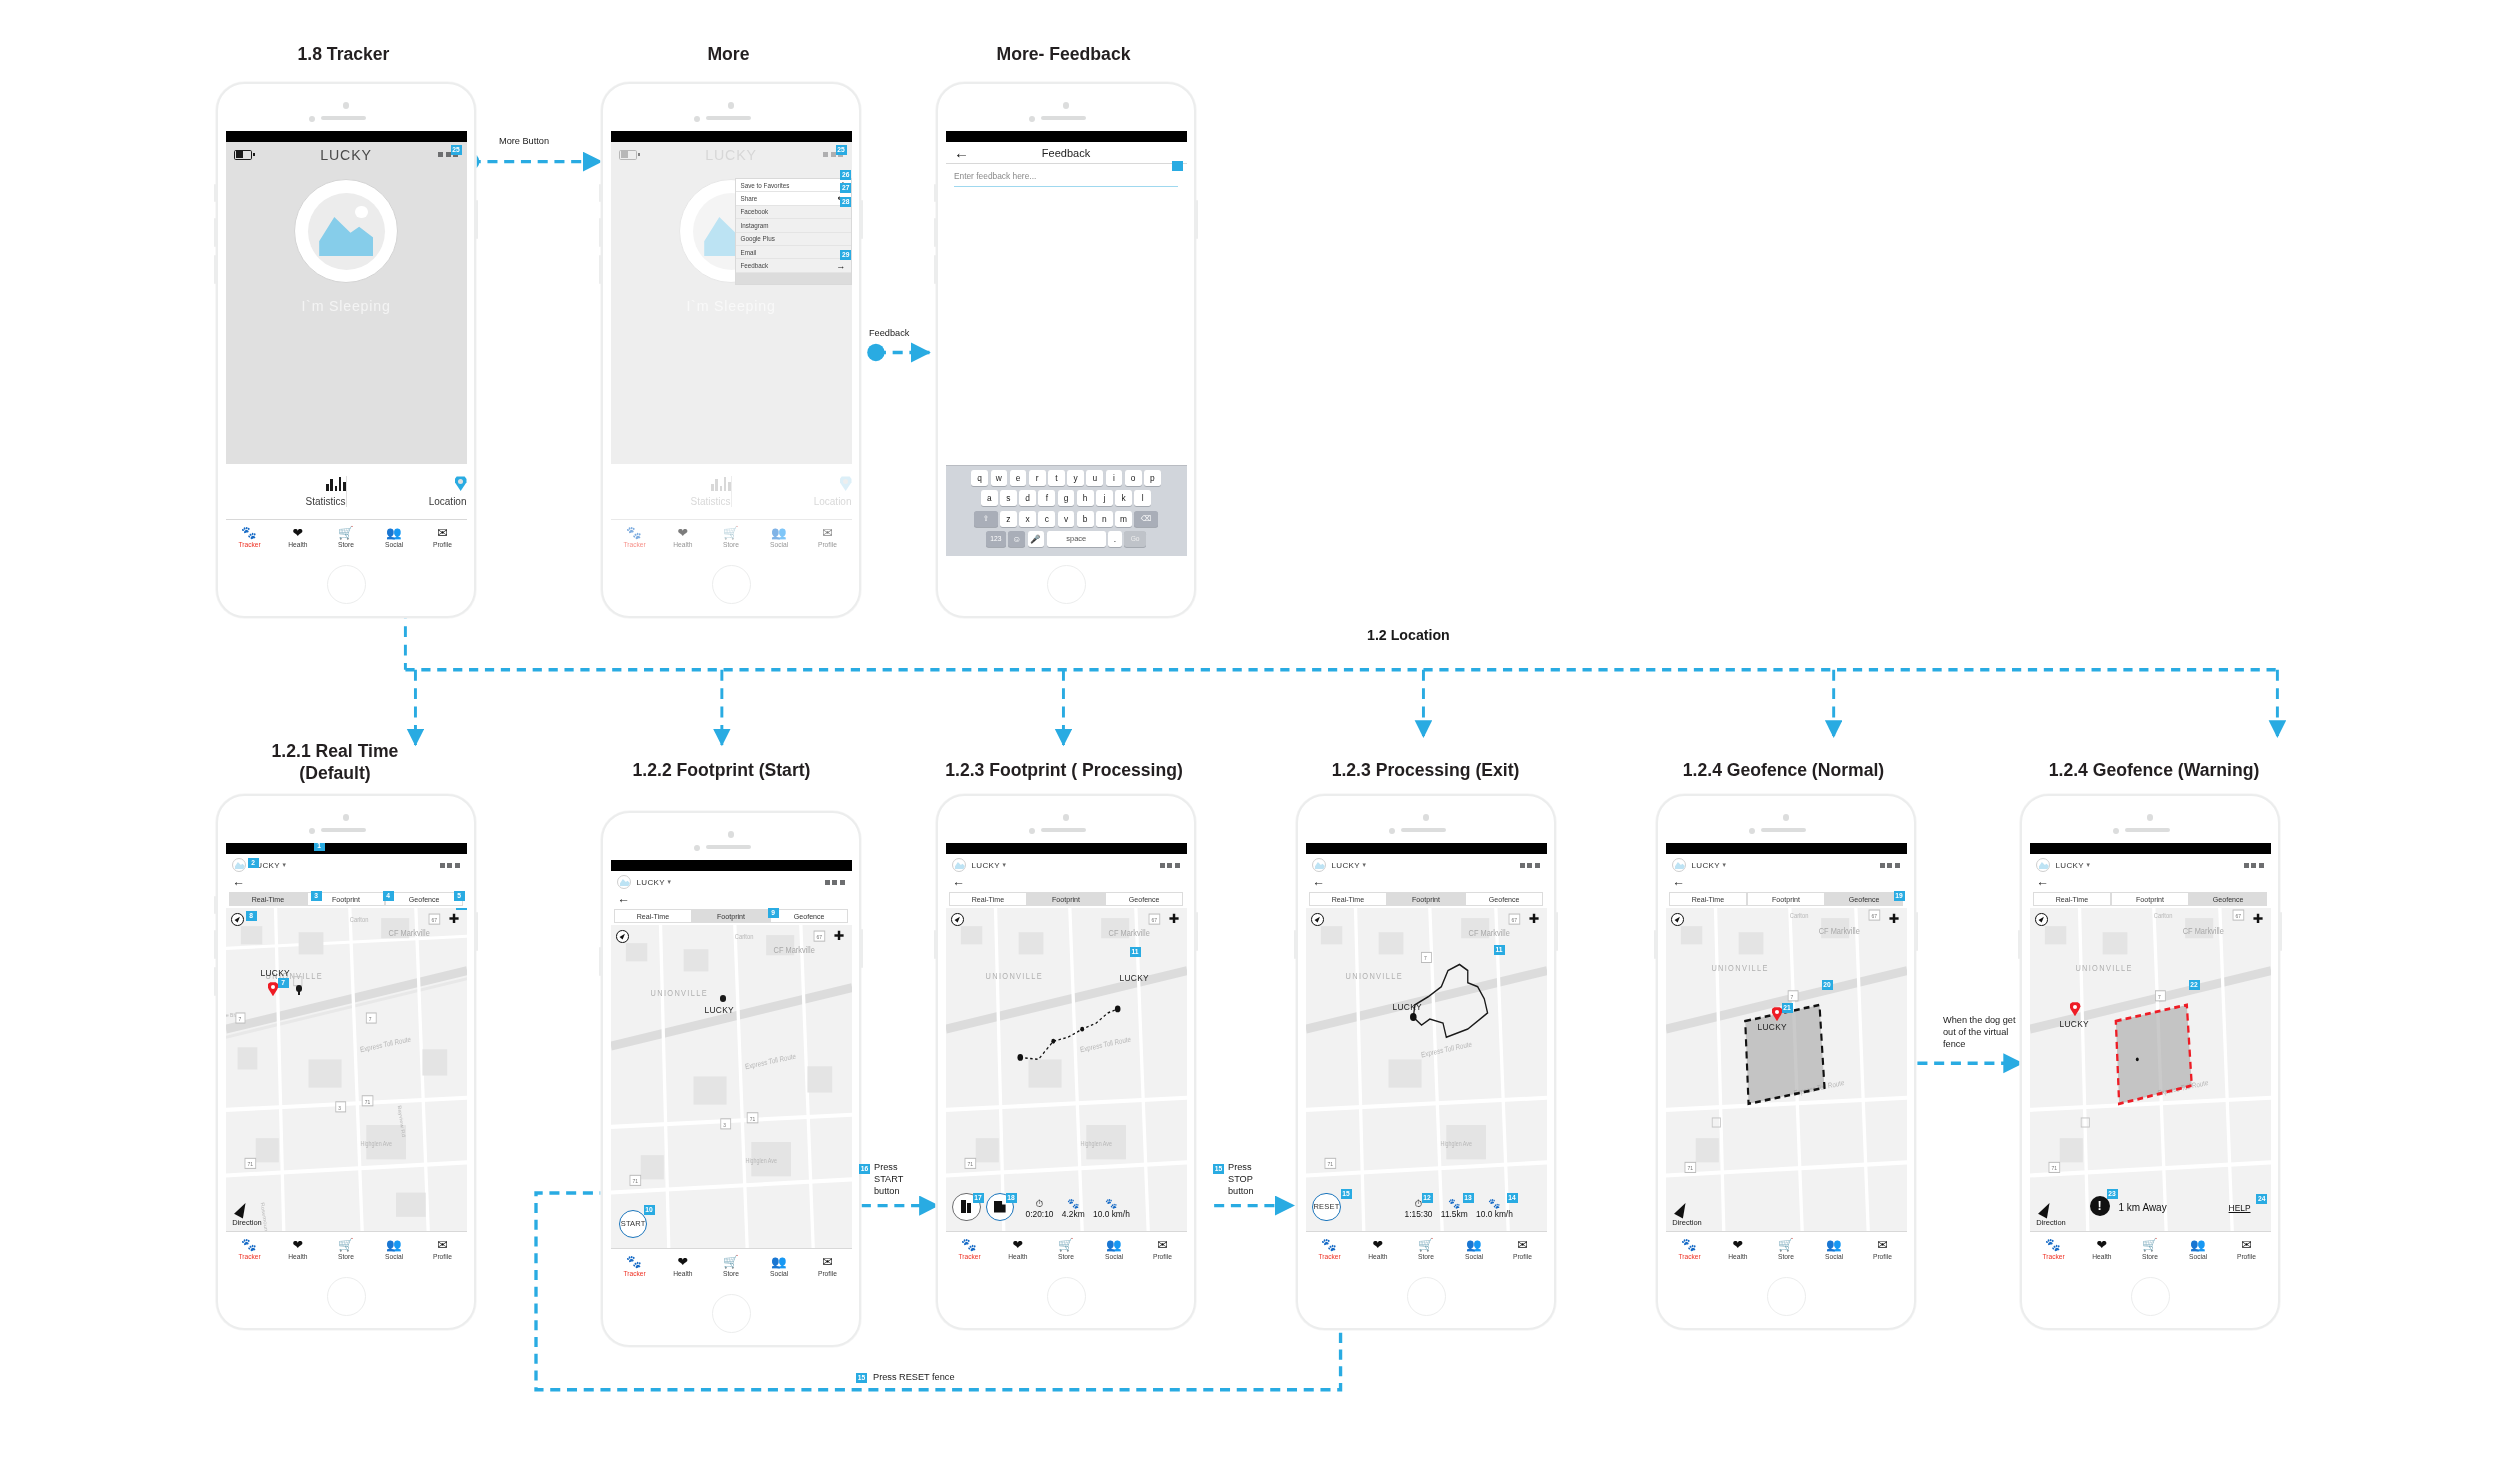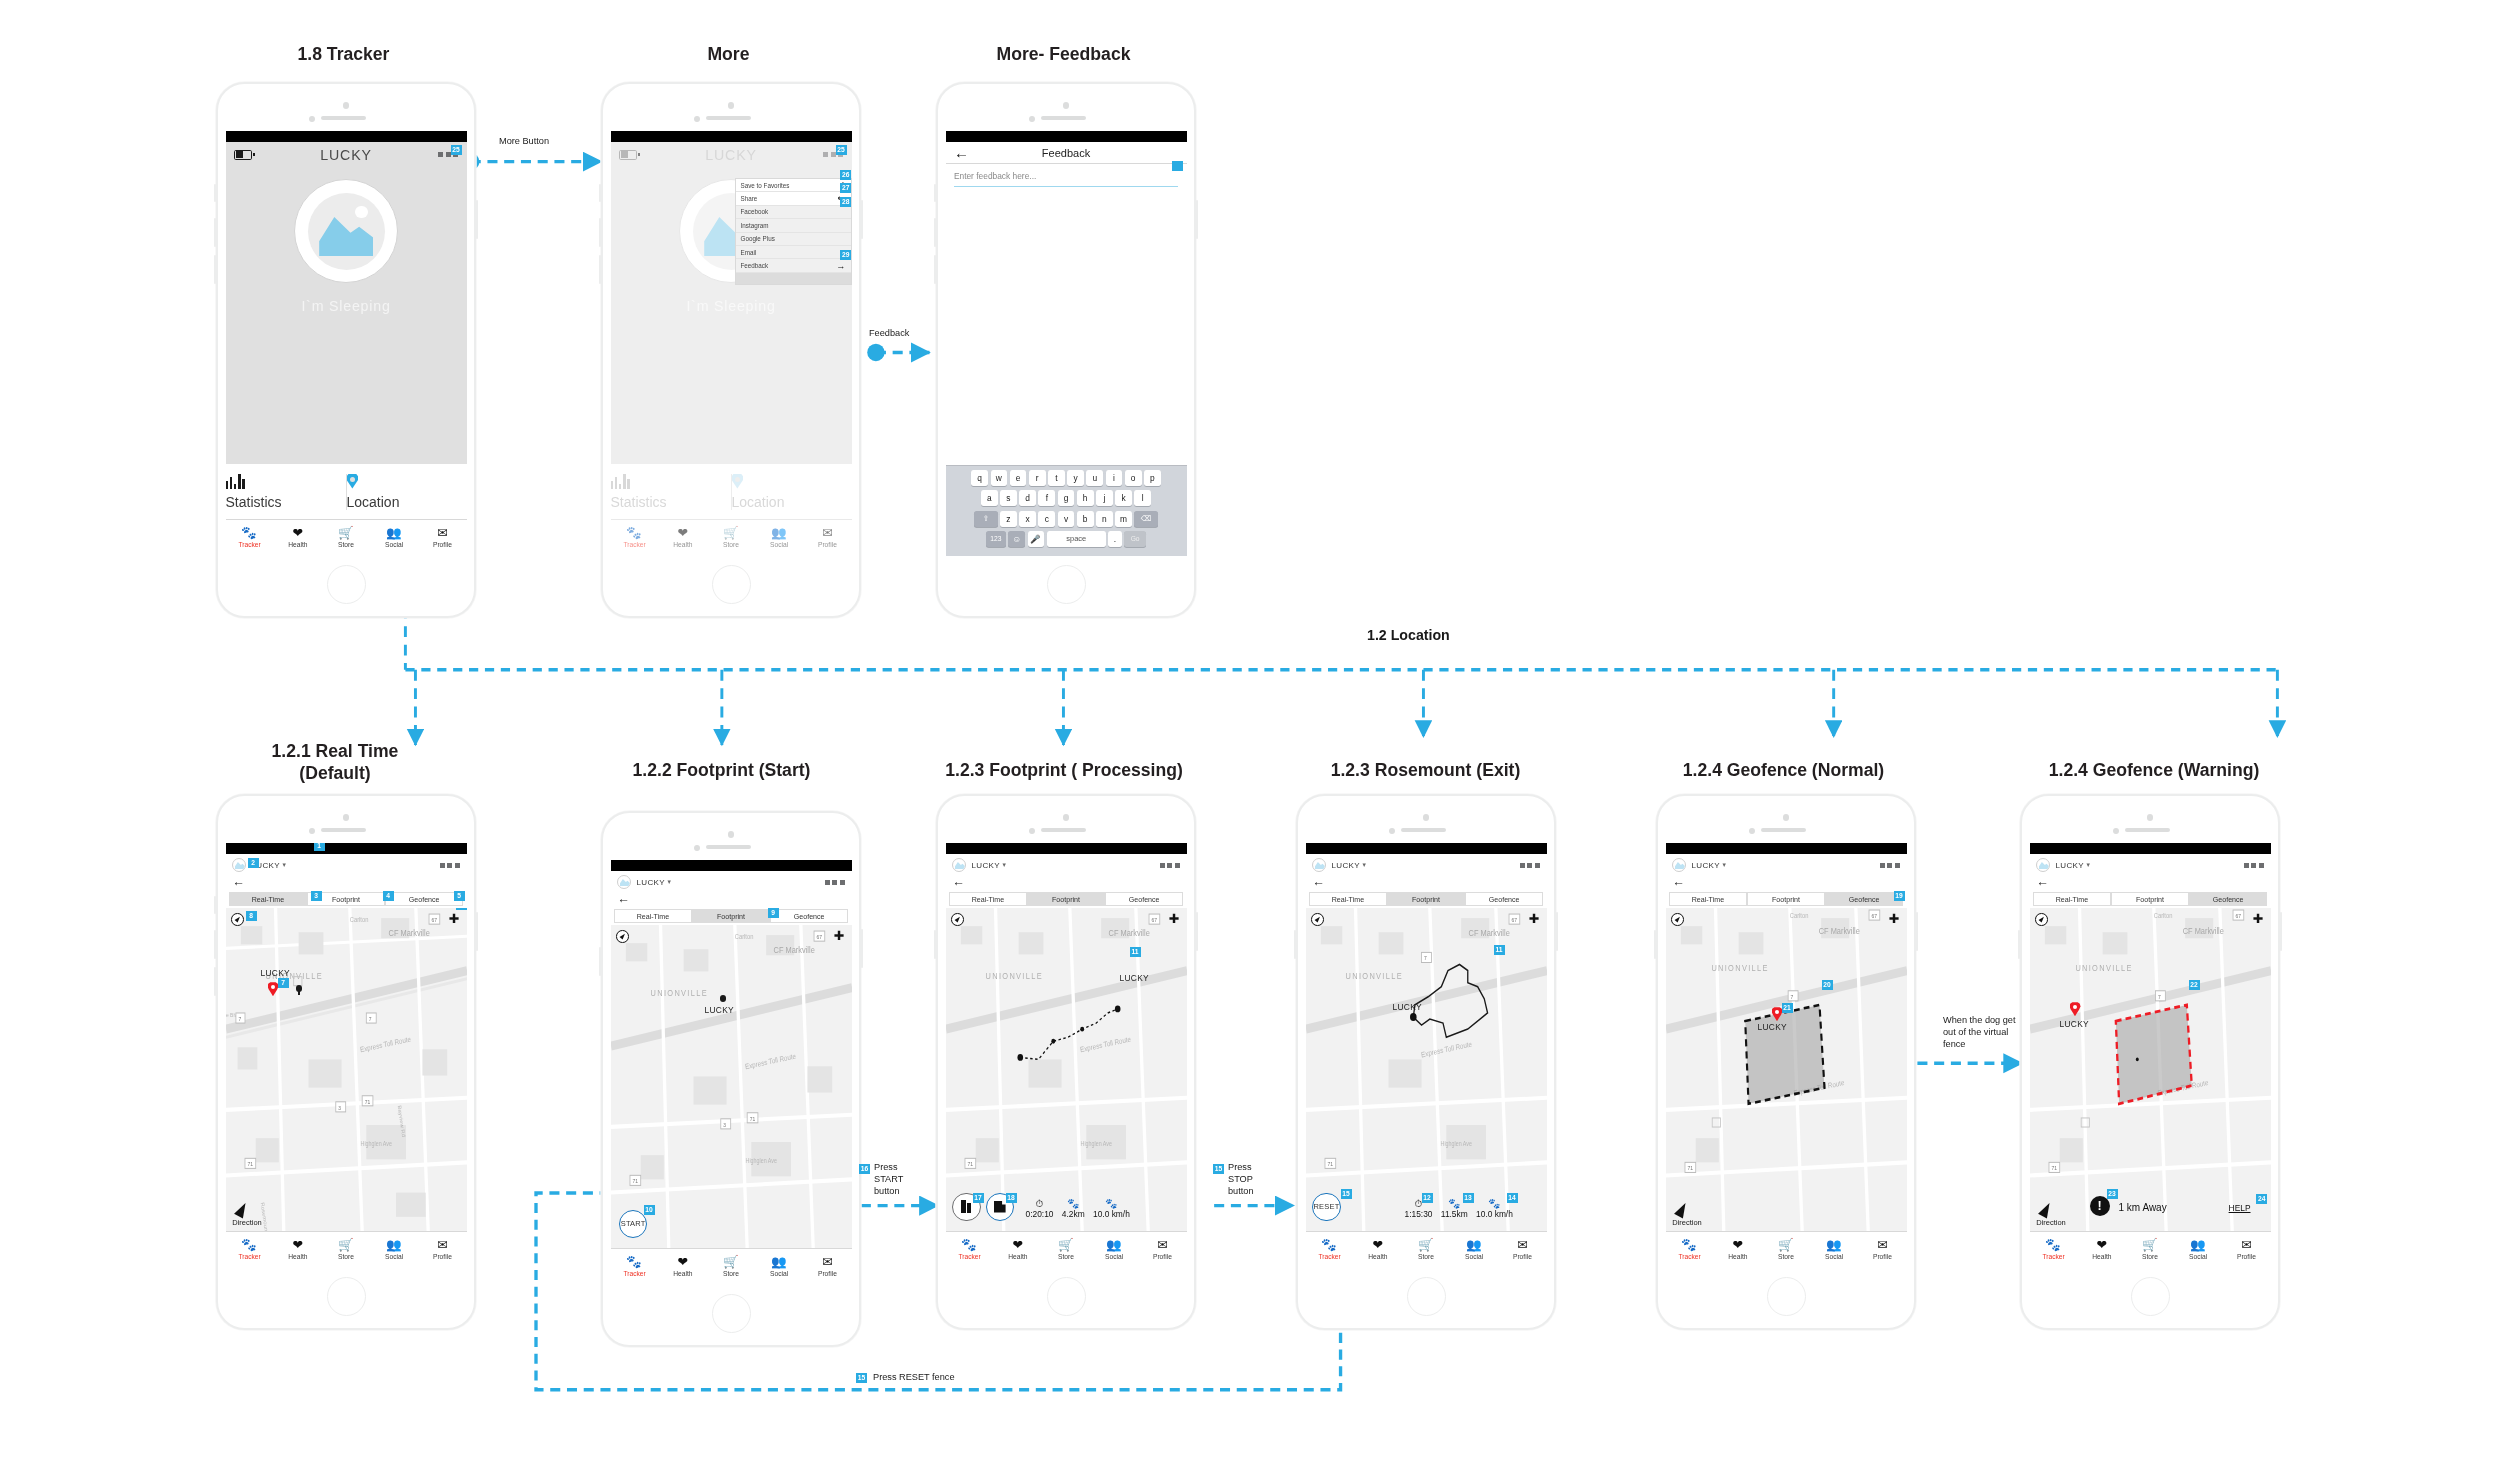--- a/index.html
+++ b/index.html
@@ -100,22 +100,22 @@
   .pic-sun { position: absolute; right: 16.7px; top: 13.4px; width: 12.6px; height: 12.6px; border-radius: 50%; background: #ffffff; }
   .sleeping-text {
     position: absolute; left: 0; right: 0; top: 156px;
     text-align: center; color: #f4f4f4; font-size: 14.2px; letter-spacing: 0.8px;
   }
   .seg-tabs {
     position: absolute; left: 0; right: 0; bottom: 37px; height: 55px;
     background: #ffffff; display: flex; align-items: center;
   }
   .seg-tab {
-    flex: 1; text-align: center; font-size: 14px; color: #3a3a3a;
-    display: flex; flex-direction: column; align-items: flex-start; gap: 5px;
+    flex: 1; text-align: center; font-size: 10px; color: #3a3a3a;
+    display: flex; flex-direction: column; align-items: flex-end; gap: 5px;
   }
   .seg-tab + .seg-tab { border-left: 0.8px solid #dedede; }
   .bar-icon { display: flex; align-items: flex-end; gap: 1.7px; height: 15px; }
   .bar-icon i { display: block; width: 2.5px; background: #1a1a1a; }
   .pin-icon {
     width: 11.7px; height: 15px; background: #29abe2;
     clip-path: polygon(50% 100%, 0 42%, 0 20%, 16% 3%, 84% 3%, 100% 20%, 100% 42%);
     position: relative;
   }
   .pin-icon:after { content:""; position:absolute; left:3.3px; top:3.3px; width:5px;height:5px;border-radius:50%;background:#e0e0e0; }
@@ -581,21 +581,21 @@
   </div>
 
   <div class="flow-label" style="left:499px; top:136px;">More Button</div>
   <div class="flow-label" style="left:869px; top:328px;">Feedback</div>
   <div class="flow-label big" style="left:1367px; top:626px;text-align:right;">1.2 Location</div>
 
   <div class="screen-title" style="left:226px; top:741px; width:218px;">1.2.1 Real Time
 (Default)</div>
   <div class="screen-title" style="left:596px; top:760px; width:251px;">1.2.2 Footprint (Start)</div>
   <div class="screen-title" style="left:930px; top:760px; width:268px;">1.2.3 Footprint ( Processing)</div>
-  <div class="screen-title" style="left:1300px; top:760px; width:251px;">1.2.3 Rosemount (Exit)</div>
+  <div class="screen-title" style="left:1300px; top:760px; width:251px;">1.2.3 Processing (Exit)</div>
   <div class="screen-title" style="left:1658px; top:760px; width:251px;">1.2.4 Geofence (Normal)</div>
   <div class="screen-title" style="left:2020px; top:760px; width:268px;">1.2.4 Geofence (Warning)</div>
 
   <div class="phone" style="left:216px; top:794px; width:260px; height:536px;">
     <div class="spk-dot"></div>
     <div class="spk-bar"></div>
     <div class="spk-cam"></div>
     <div class="side-btn" style="left:-4.2px; top:100px; width:2.5px; height:18.4px;"></div>
     <div class="side-btn" style="left:-4.2px; top:134px; width:2.5px; height:28.5px;"></div>
     <div class="side-btn" style="left:-4.2px; top:171px; width:2.5px; height:28.5px;"></div>

